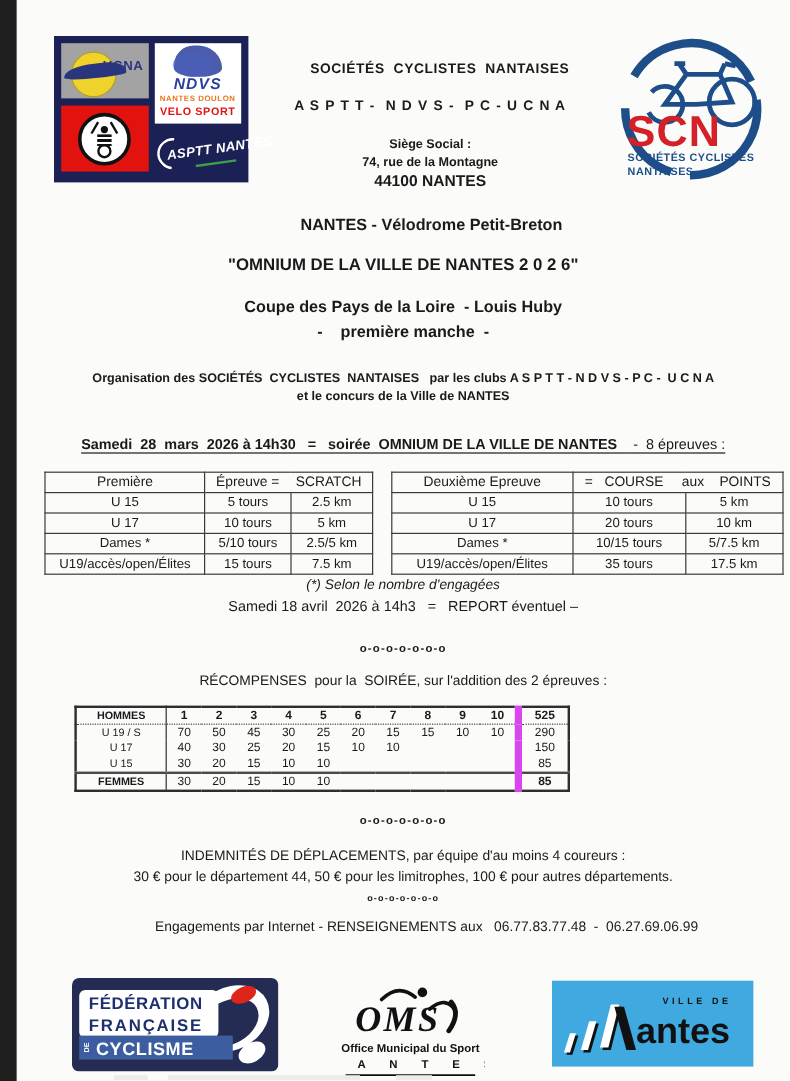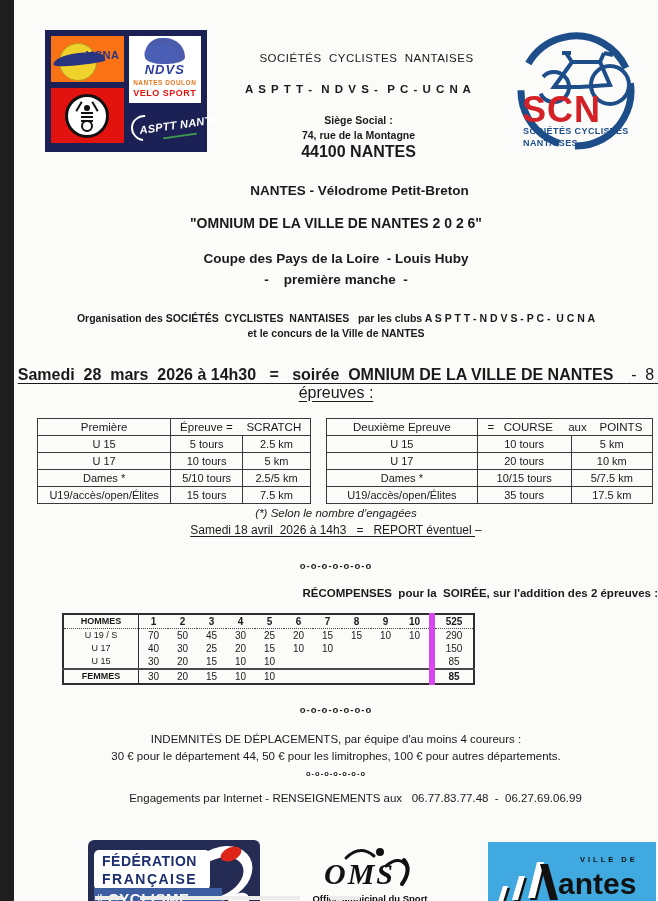--- a/index.html
+++ b/index.html
@@ -11,21 +11,21 @@
   .page{position:absolute;left:14px;top:0;width:644px;height:901px;background:#fbfbfa;}
   [data-bind]{white-space:pre-wrap;}
 
   
   .header{display:flex;padding-top:30px;}
   .logo-block{
     margin-left:31px;width:162px;height:122px;background:#1b2155;
     display:flex;gap:5px;padding:6px;box-sizing:border-box;flex:0 0 auto;
   }
   .logo-col{display:flex;flex-direction:column;gap:6px;flex:1;}
-  .ucna-box{background:#f97316;height:46px;position:relative;overflow:hidden;}
+  .ucna-box{background:#a3a3a3;height:46px;position:relative;overflow:hidden;}
   .ucna-circle{position:absolute;left:8px;top:7px;width:36px;height:36px;border-radius:50%;background:#efd22b;border:1px solid #b7a020;}
   .ucna-bird{position:absolute;left:2px;top:17px;width:52px;height:12px;background:#2a3580;border-radius:60% 40% 50% 50%/90% 80% 20% 30%;transform:rotate(-6deg);}
   .ucna-text{position:absolute;right:4px;top:13px;font-size:11px;font-weight:bold;color:#2a3580;letter-spacing:.5px;}
   .redcyc-box{background:#e2120f;height:55px;position:relative;}
   .redcyc-circle{position:absolute;left:50%;top:50%;transform:translate(-50%,-50%);width:44px;height:44px;border-radius:50%;background:#fff;border:3px solid #111;box-sizing:border-box;}
   .cyc-head{position:absolute;left:50%;top:8px;transform:translateX(-50%);width:6px;height:6px;border-radius:50%;background:#111;}
   .cyc-armL,.cyc-armR{position:absolute;top:4px;width:2px;height:11px;background:#111;}
   .cyc-armL{left:10px;transform:rotate(30deg);}
   .cyc-armR{right:10px;transform:rotate(-30deg);}
   .cyc-torso{position:absolute;left:50%;top:15px;transform:translateX(-50%);width:12px;height:10px;
@@ -36,40 +36,40 @@
   .ndvs-blob2{position:absolute;left:50%;top:8px;transform:translateX(-62%);width:34px;height:20px;background:#4b5fc0;border-radius:50%;opacity:.5;}
   .ndvs-name{position:absolute;left:0;right:0;top:26px;font-size:13px;font-weight:bold;font-style:italic;color:#2b3f9e;letter-spacing:1px;}
   .ndvs-sub1{position:absolute;left:0;right:0;top:43px;font-size:6.5px;font-weight:bold;color:#e87722;letter-spacing:.5px;}
   .ndvs-sub2{position:absolute;left:0;right:0;top:52px;font-size:9px;font-weight:bold;color:#e2120f;letter-spacing:.5px;}
   .asptt-box{height:38px;position:relative;color:#fff;}
   .asptt-arc{position:absolute;left:2px;top:6px;width:22px;height:22px;border:2px solid #fff;border-right-color:transparent;border-bottom-color:transparent;border-radius:50%;transform:rotate(-40deg);}
   .asptt-text{position:absolute;left:10px;top:9px;font-size:11px;font-weight:bold;font-style:italic;transform:rotate(-8deg);letter-spacing:.3px;white-space:nowrap;}
   .asptt-underline{position:absolute;left:34px;top:26px;width:34px;height:2px;background:#3f9e4e;transform:rotate(-8deg);}
 
   .header-center{flex:1;text-align:center;padding-top:23px;line-height:1;}
-  .hc-line1{font-size:11.5px;font-weight:normal;letter-spacing:.5px;margin-left:16px;}
+  .hc-line1{font-size:11.5px;font-weight:bold;letter-spacing:.5px;margin-left:16px;}
   .hc-line2{font-size:11.5px;font-weight:bold;margin-top:19px;letter-spacing:1px;}
   .hc-line3{font-size:10.5px;font-weight:bold;margin-top:20px;}
   .hc-line4{font-size:10.5px;font-weight:bold;margin-top:4px;}
-  .hc-line5{font-size:16px;font-weight:bold;margin-top:4px;}
+  .hc-line5{font-size:13px;font-weight:bold;margin-top:4px;}
 
   .scn-logo{flex:0 0 auto;margin-right:16px;width:132px;height:126px;}
 
   
   .titles{text-align:center;margin-top:24px;line-height:1;}
   .title-venue{font-size:13.5px;font-weight:bold;padding-left:47px;}
   .title-event{font-size:14px;font-weight:bold;margin-top:18px;}
   .title-cup{font-size:13.5px;font-weight:bold;margin-top:22px;}
   .title-round{font-size:13.5px;font-weight:bold;margin-top:8px;}
 
   .organisation{text-align:center;margin-top:26px;line-height:1;}
   .org-line1{font-size:10.5px;font-weight:bold;}
   .org-line2{font-size:10.5px;font-weight:bold;margin-top:5px;}
 
-  .session-line{text-align:center;margin-top:27px;font-size:16px;}
+  .session-line{text-align:center;margin-top:27px;font-size:12px;}
   .session-line .inner{text-decoration:underline;text-underline-offset:3px;}
   .session-main{font-weight:bold;}
   .session-tail{font-weight:normal;}
 
   
   .race-tables{display:flex;justify-content:flex-start;margin:16px 0 0 23px;gap:15px;}
   table.race{border-collapse:collapse;font-size:11px;}
   table.race td{border:1px solid #3a3a3a;text-align:center;height:16px;padding:0 2px;}
   table.race .hdr td{font-size:11.5px;}
   .race-left{width:274px;}
@@ -77,47 +77,47 @@
   .race-left td:nth-child(1){width:136px;}
   .race-left td:nth-child(2){width:70px;}
   .race-left td:nth-child(3){width:66px;}
   .race-right td:nth-child(1){width:152px;}
   .race-right td:nth-child(2){width:93px;}
   .race-right td:nth-child(3){width:80px;}
   .hdr-split{display:flex;justify-content:space-around;}
 
   .note-line{text-align:center;margin-top:3px;font-size:11.5px;font-style:italic;}
   .report-line{text-align:center;margin-top:4px;font-size:12px;}
-  .report-line .u{text-decoration:underline;text-underline-offset:2px;}
+  .report-line .u{text-underline-offset:2px;}
 
   .sep{text-align:center;font-weight:bold;}
   .sep1{margin-top:23px;font-size:9.5px;letter-spacing:1px;}
   .sep2{margin-top:19px;font-size:9.5px;letter-spacing:1px;}
   .sep3{margin-top:7px;font-size:7.5px;letter-spacing:1px;}
 
-  .recomp-title{text-align:right;margin-top:16px;font-size:11.5px;font-weight:bold;}
+  .recomp-title{text-align:center;margin-top:16px;font-size:11.5px;}
 
   
   .prize-section{display:flex;margin:14px 0 0 30px;}
   .prize-left{width:178px;text-align:center;font-size:11.5px;line-height:1.45;padding-top:2px;}
   table.prize{border-collapse:collapse;font-size:10px;margin-left:18px;border:2px solid #2e2e2e;align-self:flex-start;}
   table.prize td{text-align:center;height:13px;padding:0 1px;}
   table.prize td.lbl{width:72px;border-right:1.5px solid #2e2e2e;font-size:9px;}
   table.prize td.num{width:27px;}
   table.prize td.tot{width:36px;border-left:6px solid #d946ef;}
   table.prize tr.hommes td{border-bottom:1.5px dotted #444;font-weight:bold;}
   table.prize tr.femmes td{border-top:2px solid #4a4a4a;}
   table.prize tr.femmes td.lbl,table.prize tr.femmes td.tot{font-weight:bold;}
 
   .indem1{text-align:center;margin-top:18px;font-size:11.5px;}
   .indem2{text-align:center;margin-top:5px;font-size:11.5px;}
   .engagements{text-align:center;margin-top:14px;font-size:11.5px;padding-left:39px;}
 
   
-  .footer-logos{display:flex;margin:36px 0 0 74px;align-items:flex-start;}
+  .footer-logos{display:flex;margin:36px 0 0 46px;align-items:flex-start;}
   .ffc-logo{width:172px;height:78px;flex:0 0 auto;}
   .oms-logo{width:124px;height:86px;margin-left:48px;flex:0 0 auto;}
   .nantes-logo{width:168px;height:72px;margin-left:56px;margin-top:2px;flex:0 0 auto;}
 
   .ghost-line{position:absolute;left:0;bottom:0;height:7px;width:100%;}
   .ghost-line span{position:absolute;bottom:1px;height:4px;background:#ececea;display:block;}
 </style>
 </head>
 <body>
 

